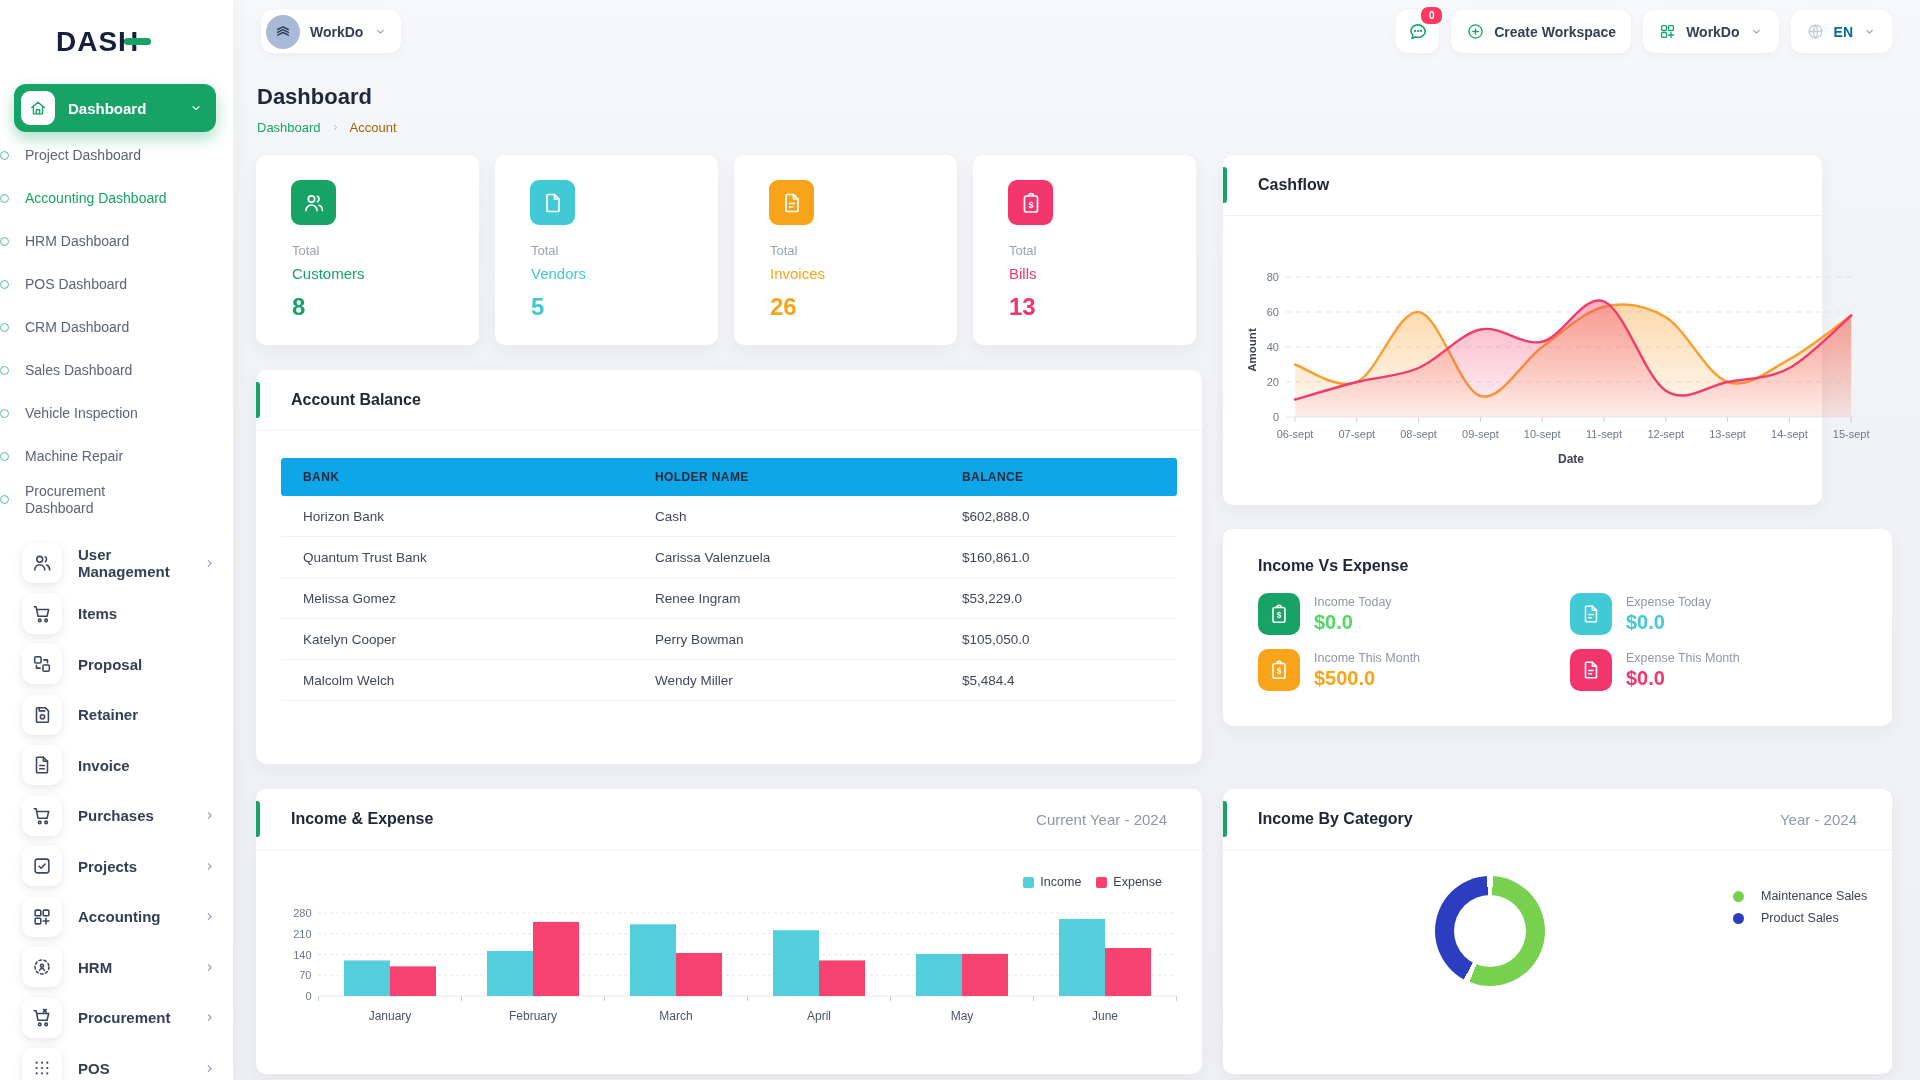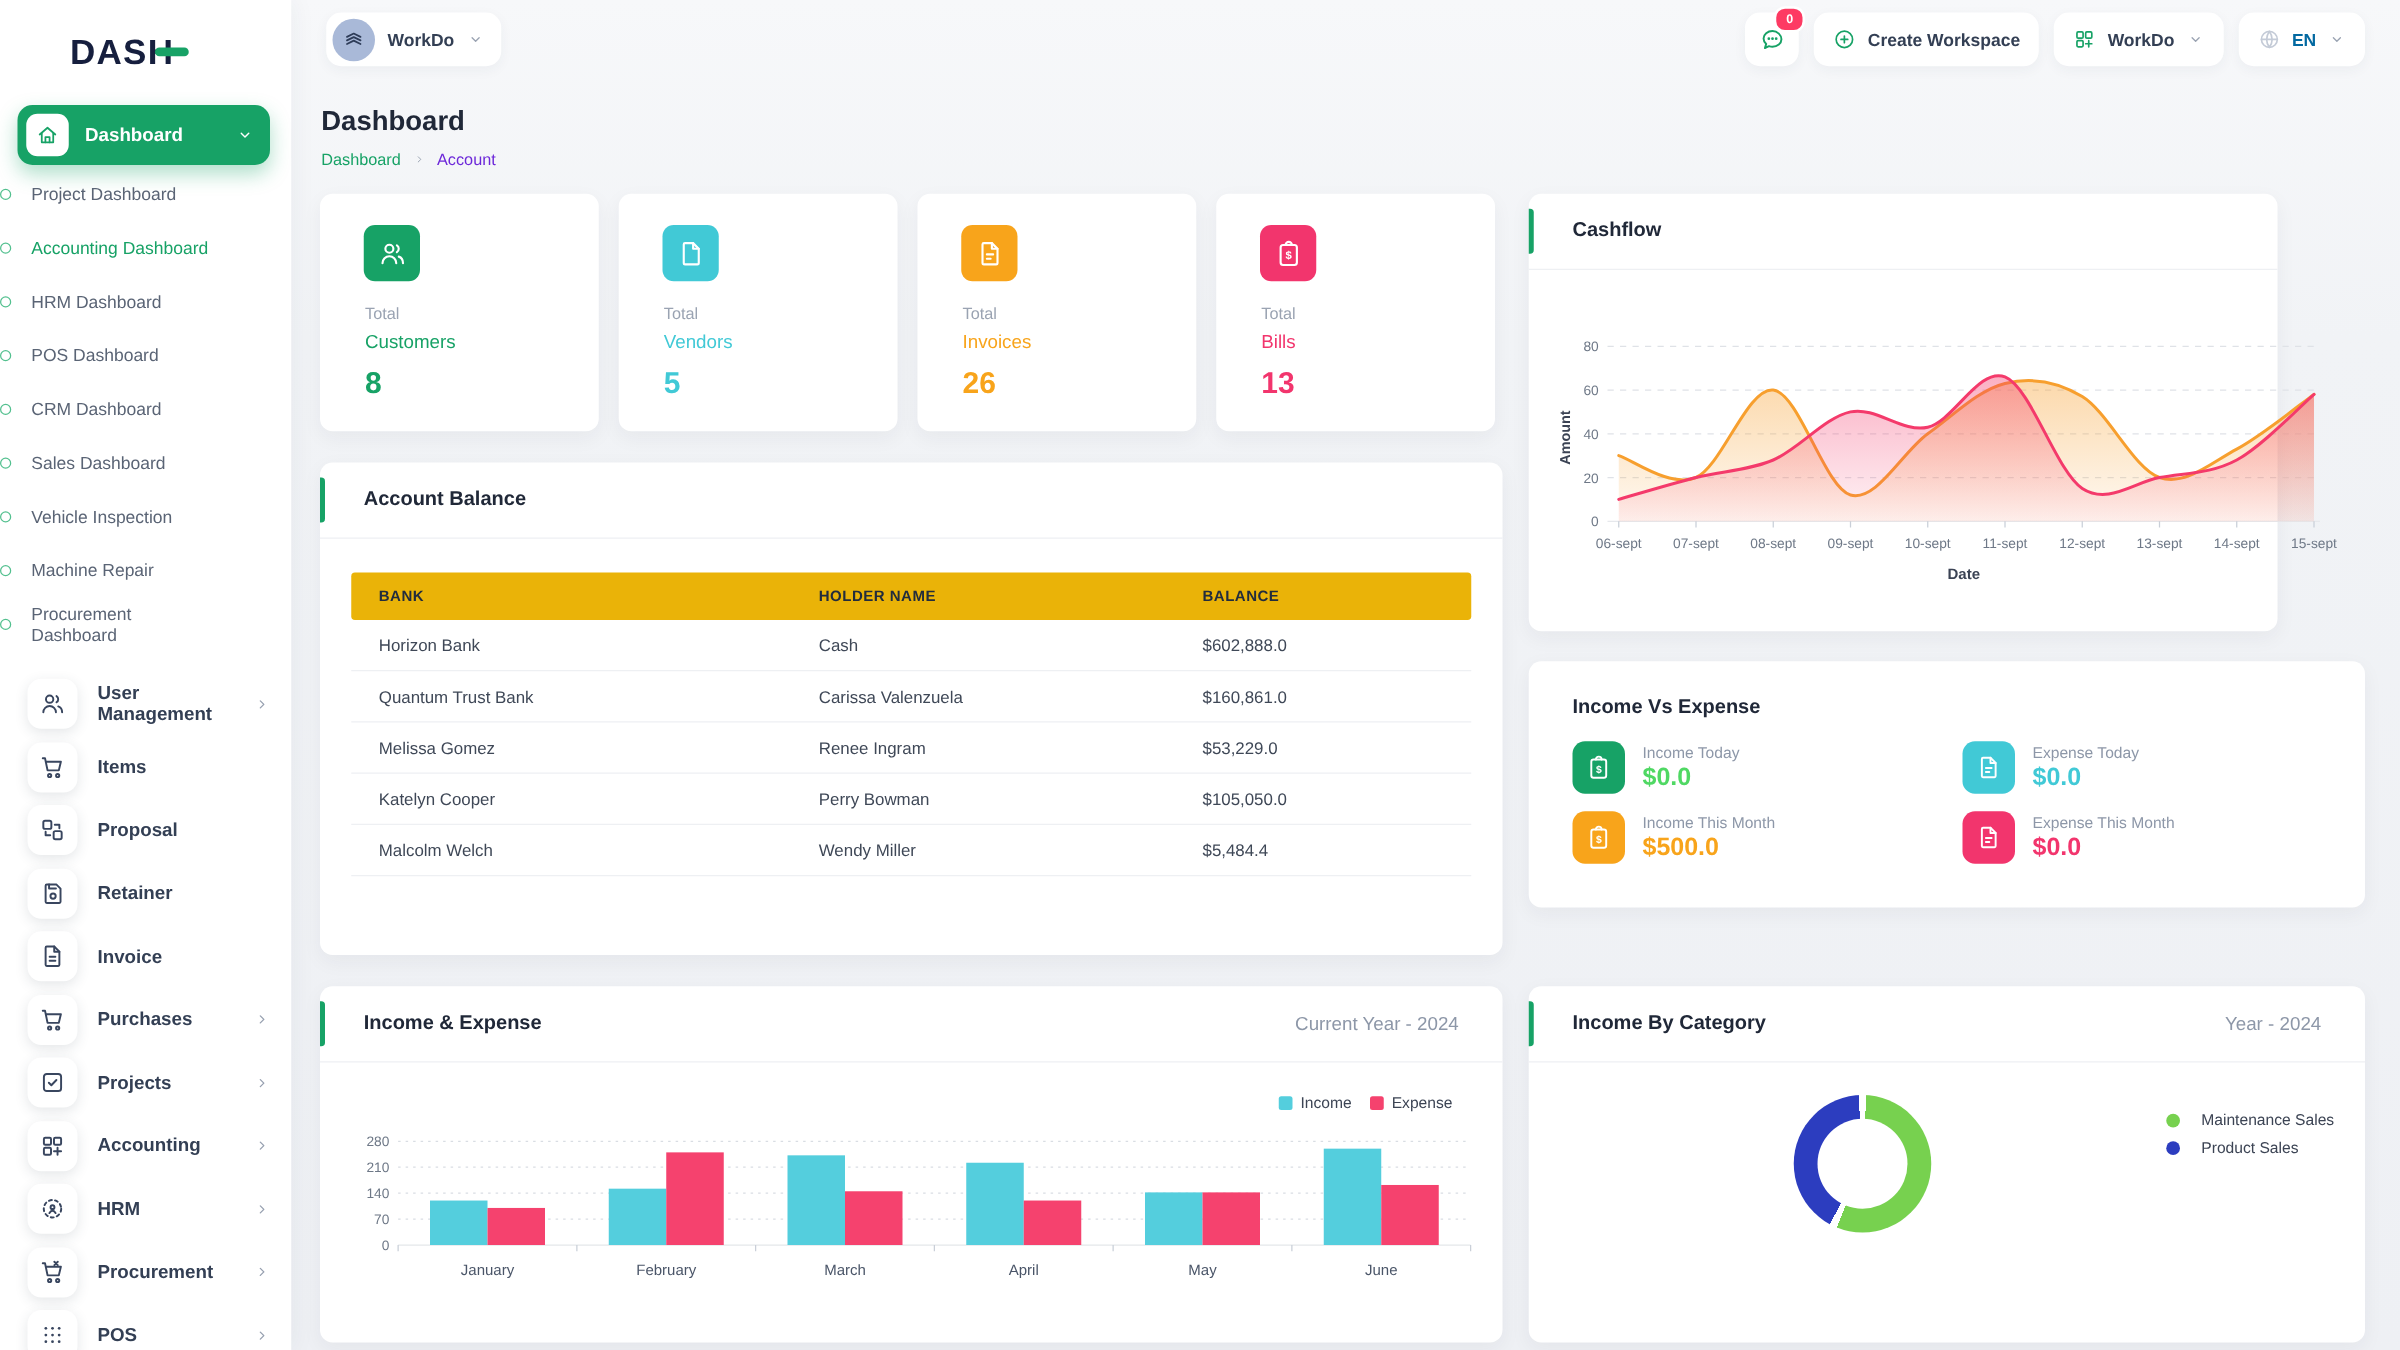--- a/index.html
+++ b/index.html
@@ -56,21 +56,21 @@
             font-size:14px;font-weight:600;color:#333f54;box-shadow:0 3px 10px rgba(45,60,80,.05)}
   .green-ic{color:#17a266;display:flex}
   .gray-ic{color:#c4cbd7;display:flex}
   .lang-code{color:#0369a1}
 
   
   .page-title{position:absolute;left:257px;top:84px;margin:0;font-size:22px;font-weight:700;color:#202838}
   .breadcrumb{position:absolute;left:257px;top:120px;display:flex;align-items:center;gap:9px;font-size:13px}
   .bc-link{color:#17a266}
   .bc-sep{color:#9aa3b2;display:flex}
-  .bc-cur{color:#6d28d9}
+  .bc-cur{color:#a16207}
 
   
   .card{position:absolute;background:#fff;border-radius:10px;box-shadow:0 5px 16px rgba(35,46,60,.05)}
   .card-head{height:60px;border-bottom:1px solid #eef0f3;display:flex;align-items:center;
              padding:0 35px;position:relative}
   .card-head.accent::before{content:"";position:absolute;left:0;top:12px;width:4px;height:36px;
              background:#17a266;border-radius:0 3px 3px 0}
   .card-title{font-size:16px;font-weight:700;color:#202838}
   .card-sub{margin-left:auto;font-size:15px;color:#8d97a8}
 
@@ -84,21 +84,21 @@
   .stat-label{position:absolute;left:36px;top:110px;font-size:15px;font-weight:400}
   .stat-value{position:absolute;left:36px;top:138px;font-size:24px;font-weight:700}
 
   
   #cashflow-card{left:1223px;top:155px;width:599px;height:350px}
   #cashflow-svg{position:absolute;left:15px;top:70px}
 
   
   #balance-card{left:256px;top:370px;width:946px;height:394px}
   .tbl{margin:27px 25px 0}
-  .tbl-head{display:grid;grid-template-columns:352px 307px 1fr;background:#eab308;height:38px;
+  .tbl-head{display:grid;grid-template-columns:352px 307px 1fr;background:#0ea5e9;height:38px;
             align-items:center;padding:0 22px;font-size:12px;font-weight:700;color:#222c3d;
             letter-spacing:.4px;border-radius:3px}
   .tbl-row{display:grid;grid-template-columns:352px 307px 1fr;height:40px;align-items:center;
            padding:0 22px;font-size:13.5px;color:#3f4857;border-bottom:1px solid #eef0f3}
 
   
   #ive-card{left:1223px;top:529px;width:669px;height:197px}
   .ive-title{padding:28px 35px 0;font-size:16px;font-weight:700;color:#202838}
   .ive-grid{display:grid;grid-template-columns:312px 1fr;row-gap:14px;padding:18px 35px 0}
   .ive-tile{display:flex;align-items:flex-start;gap:14px}

